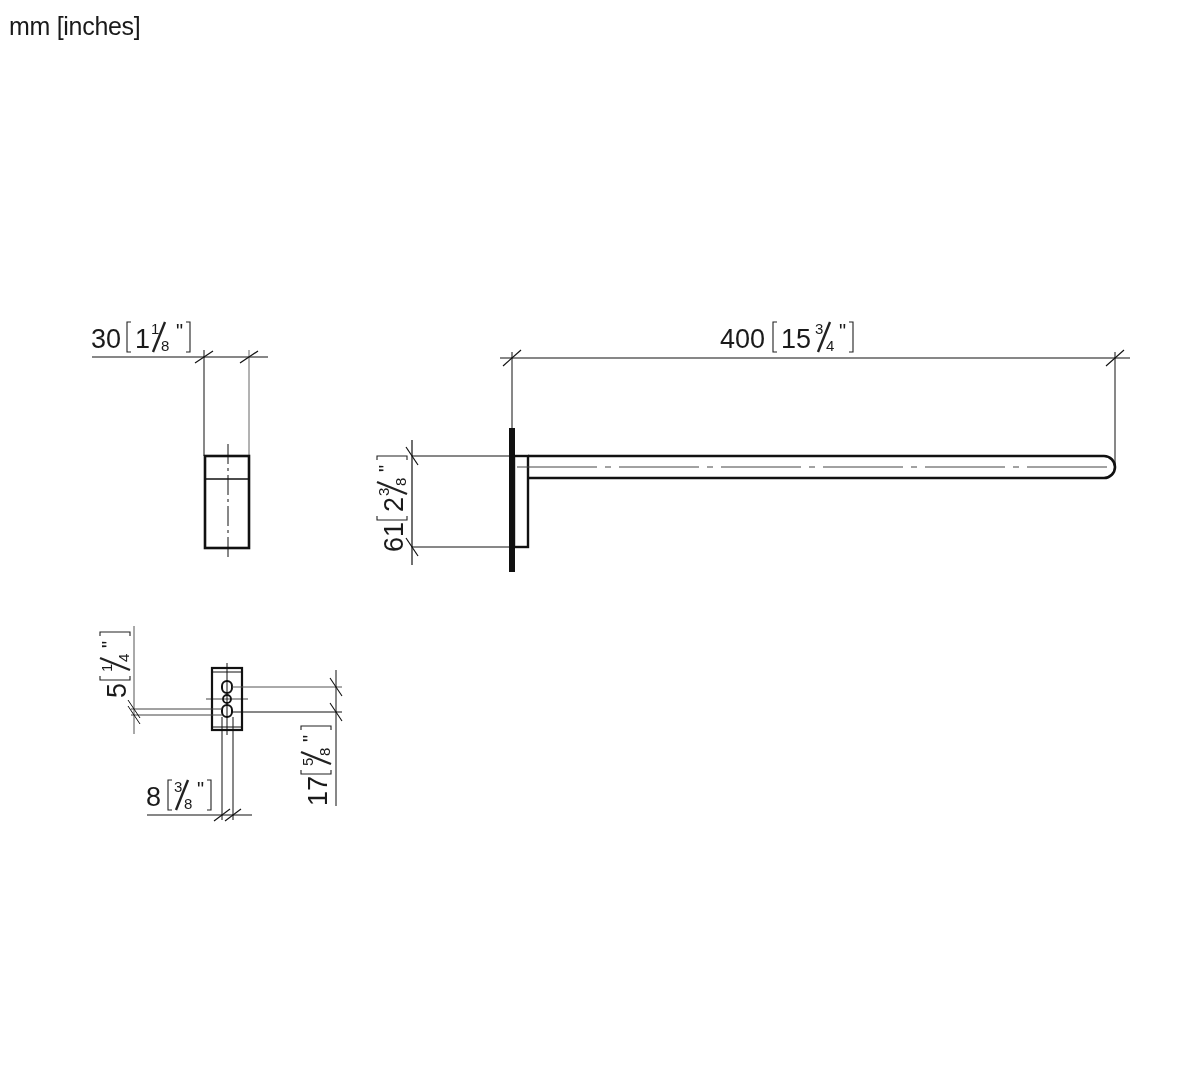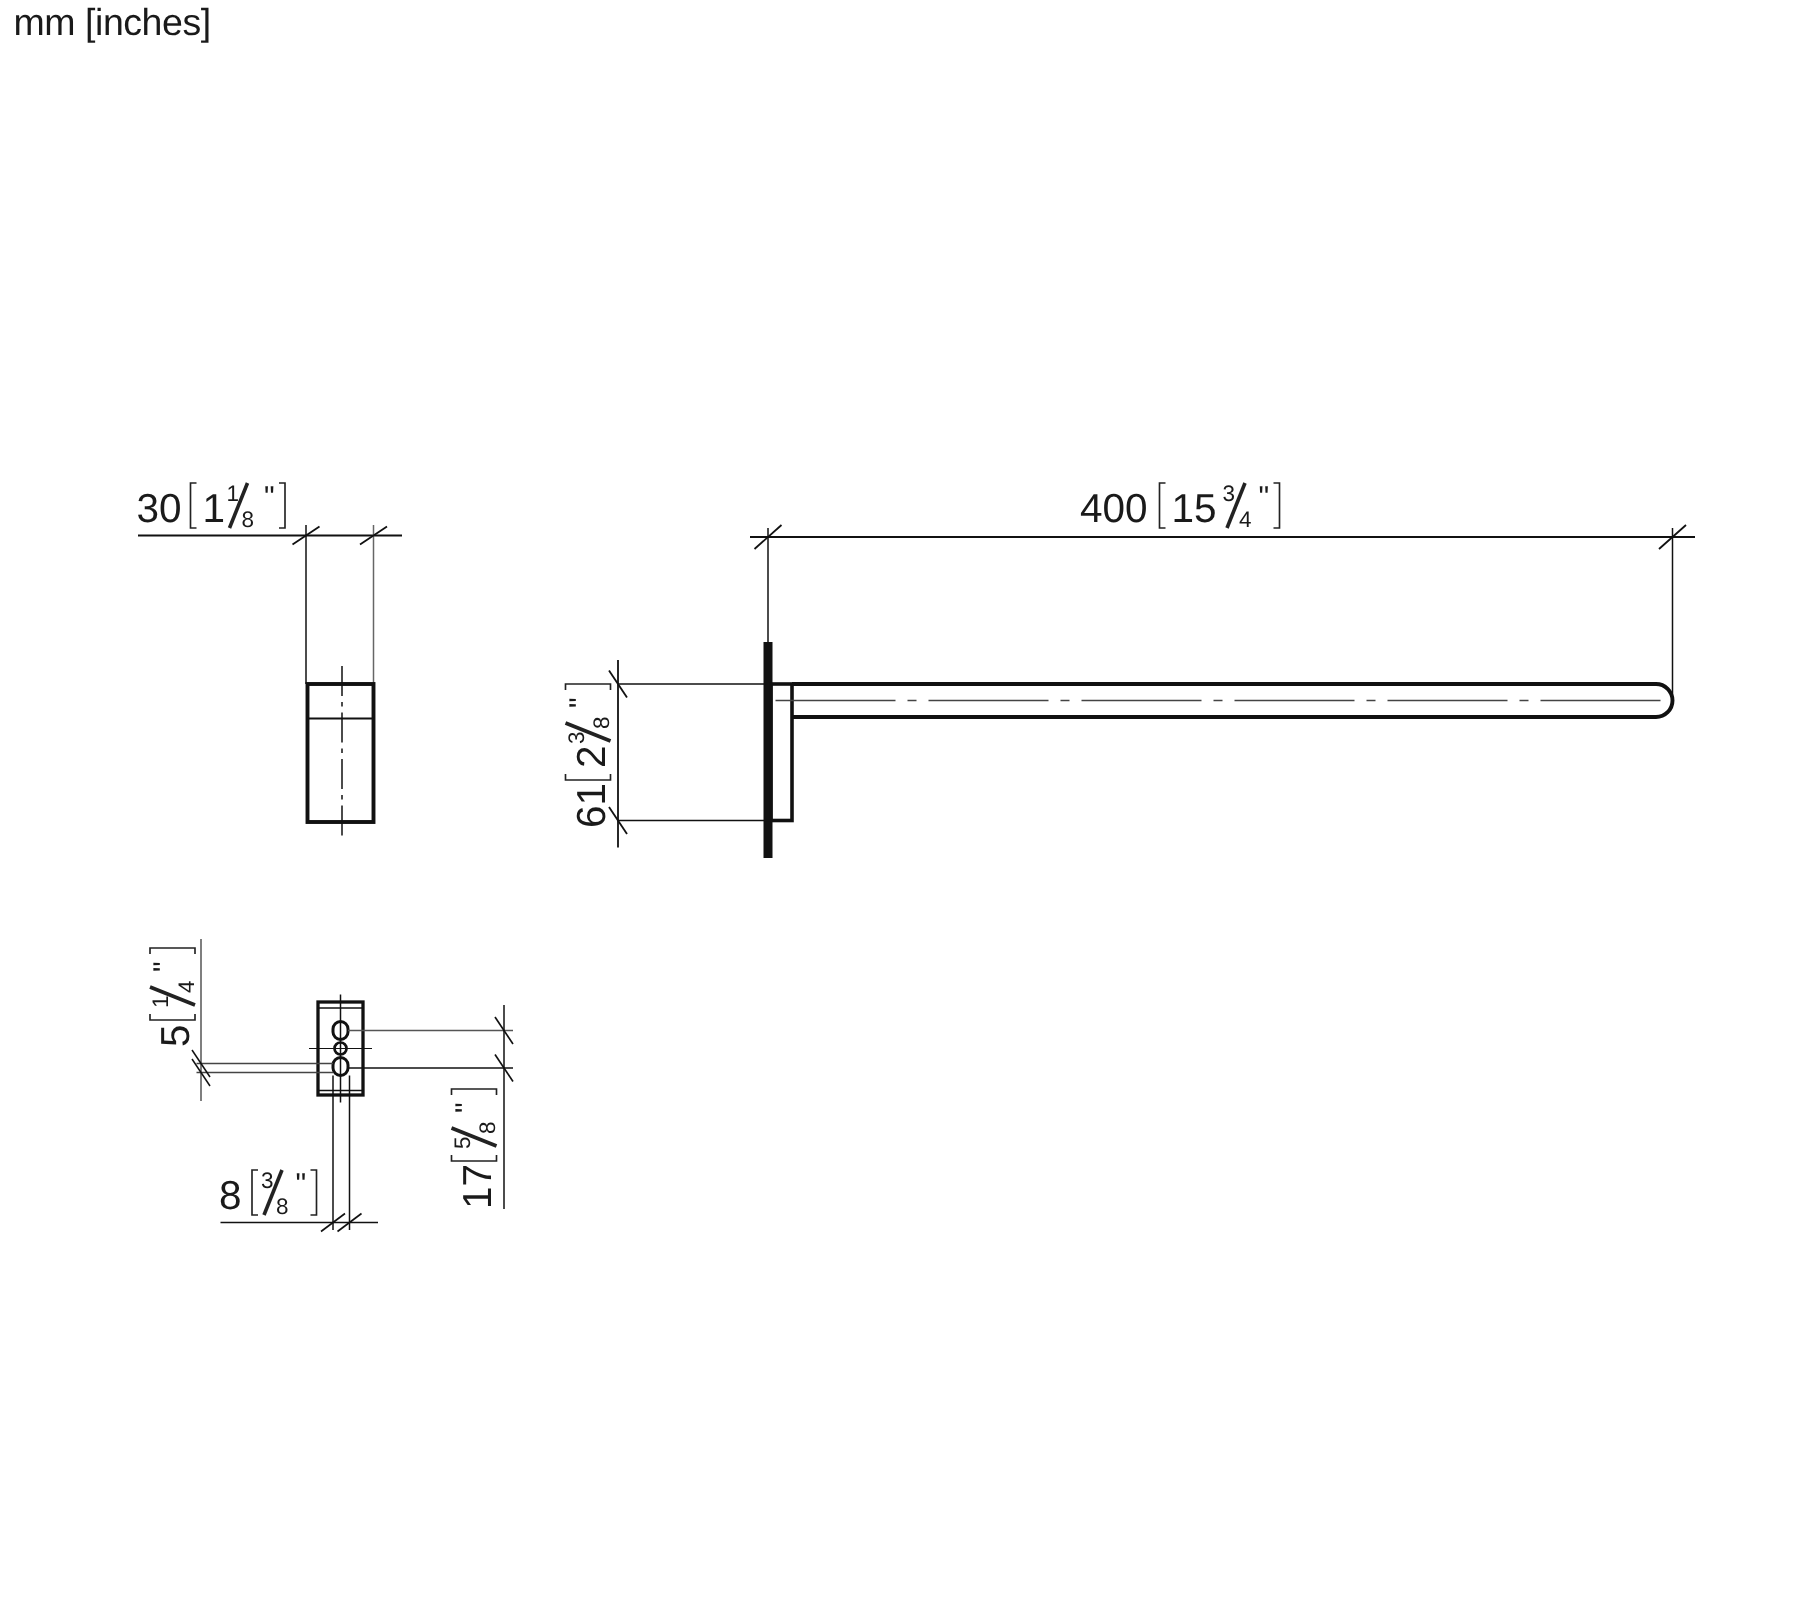--- a/index.html
+++ b/index.html
@@ -1,18 +1,18 @@
 <!DOCTYPE html>
 <html><head>
   <meta charset="utf-8">
   <style>
     html, body { margin: 0; padding: 0; background: #ffffff; }
     body { width: 1200px; height: 1080px; position: relative; overflow: hidden;
            font-family: "Liberation Sans", "DejaVu Sans", sans-serif; color: #1a1a1a; }
-    .units { position: absolute; left: 9px; top: 1px; font-size: 25px; font-weight: 300; letter-spacing: -0.3px; }
+    .units { position: absolute; left: 9px; top: 12px; font-size: 25px; font-weight: 300; letter-spacing: -0.3px; }
     svg#drawing { position: absolute; left: 0; top: 0; }
     .dimtxt { font-family: "Liberation Sans", "DejaVu Sans", sans-serif; fill: #1a1a1a; }
     .num { font-size: 27px; }
     .frac { font-size: 15px; }
     .whole { font-size: 27px; }
   </style>
 </head>
 <body>
 
 <div class="units">mm [inches]</div>

